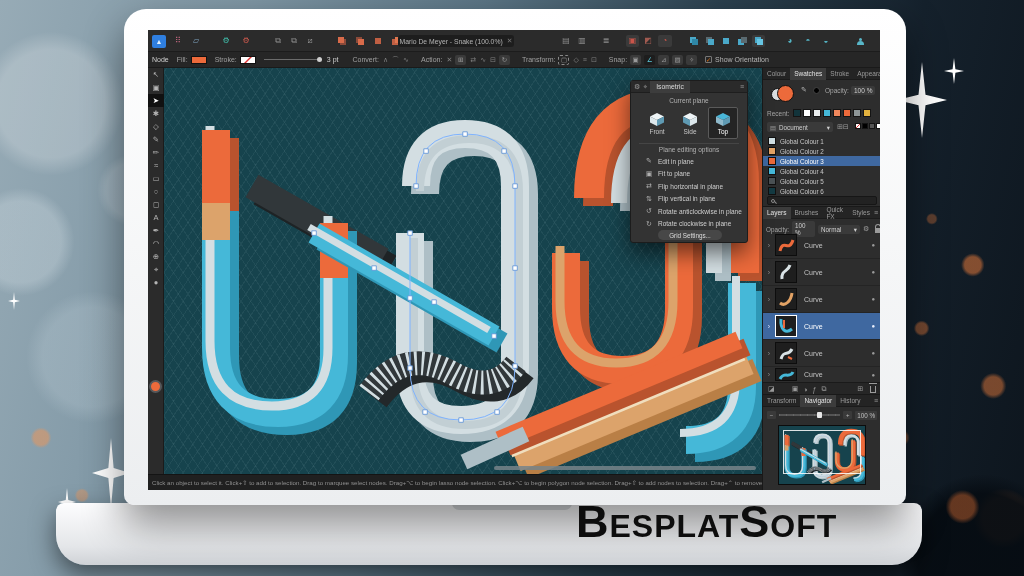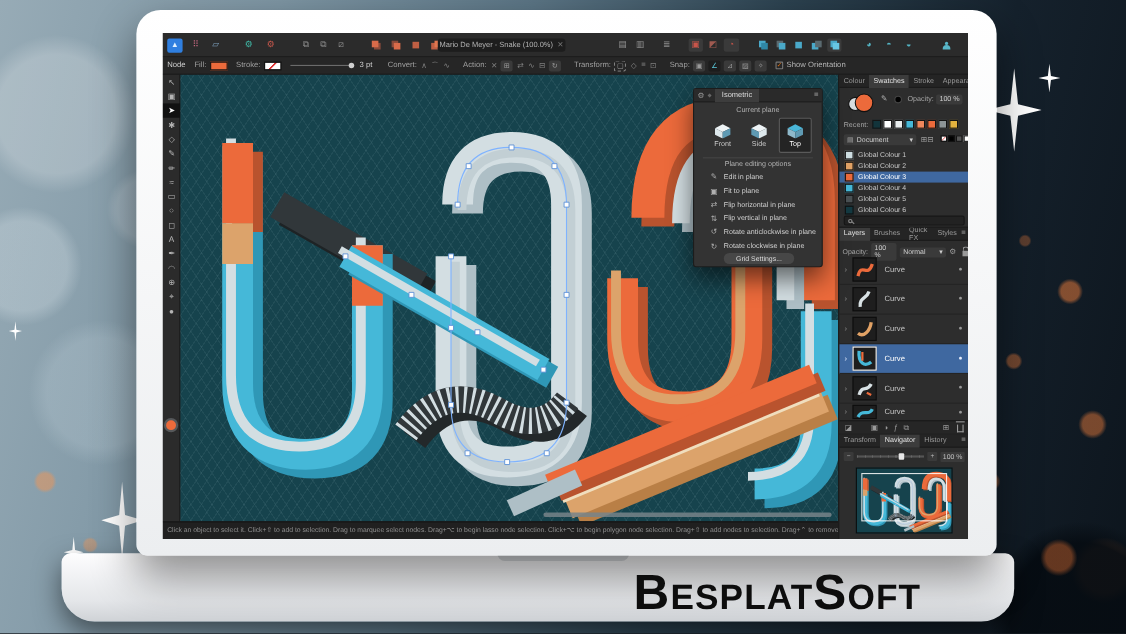--- a/index.html
+++ b/index.html
@@ -29,21 +29,21 @@
   .star{position:absolute;background:#fff;
     clip-path:polygon(50% 0%,57% 43%,100% 50%,57% 57%,50% 100%,43% 57%,0% 50%,43% 43%);
     filter:drop-shadow(0 0 3px rgba(255,255,255,.95));}
 
   
   .lap-shell{position:absolute;left:124px;top:9px;width:782px;height:496px;background:linear-gradient(#ffffff,#eceef0);
     border-radius:22px 22px 10px 10px;box-shadow:0 18px 40px rgba(0,0,0,.45)}
   .lap-base{position:absolute;left:56px;top:503px;width:866px;height:62px;background:linear-gradient(#fdfdfe,#e4e6e9 70%,#cfd2d6);
     border-radius:8px 8px 30px 30px;box-shadow:0 10px 24px rgba(0,0,0,.5)}
   .lap-notch{position:absolute;left:452px;top:503px;width:120px;height:7px;background:#d7dadd;border-radius:0 0 8px 8px}
-  .watermark{position:absolute;left:576px;top:514px;font-size:45px;font-weight:900;color:#0d0d0d;
+  .watermark{position:absolute;left:576px;top:497px;font-size:45px;font-weight:900;color:#0d0d0d;
     font-variant:small-caps;letter-spacing:1px;line-height:1.1}
 
   
   .screen{position:absolute;left:148px;top:30px;width:732px;height:460px;background:#242424;overflow:hidden;color:#a8a8a8}
   .toolbar{position:absolute;left:0;top:0;width:732px;height:22px;background:#2b2b2b;border-bottom:1px solid #1c1c1c}
   .ctxbar{position:absolute;left:0;top:22px;width:732px;height:16px;background:#262626;border-bottom:1px solid #1a1a1a;
     display:flex;align-items:center;font-size:7px;color:#a0a0a0;white-space:nowrap}
   .rail{position:absolute;left:0;top:38px;width:16px;height:406px;background:#2b2b2b;border-right:1px solid #1b1b1b}
   .canvas{position:absolute;left:16px;top:38px;width:598px;height:406px;background-color:#16434d;background-image:
     repeating-linear-gradient(56deg,rgba(210,240,245,.06) 0 1px,transparent 1px 8px),

